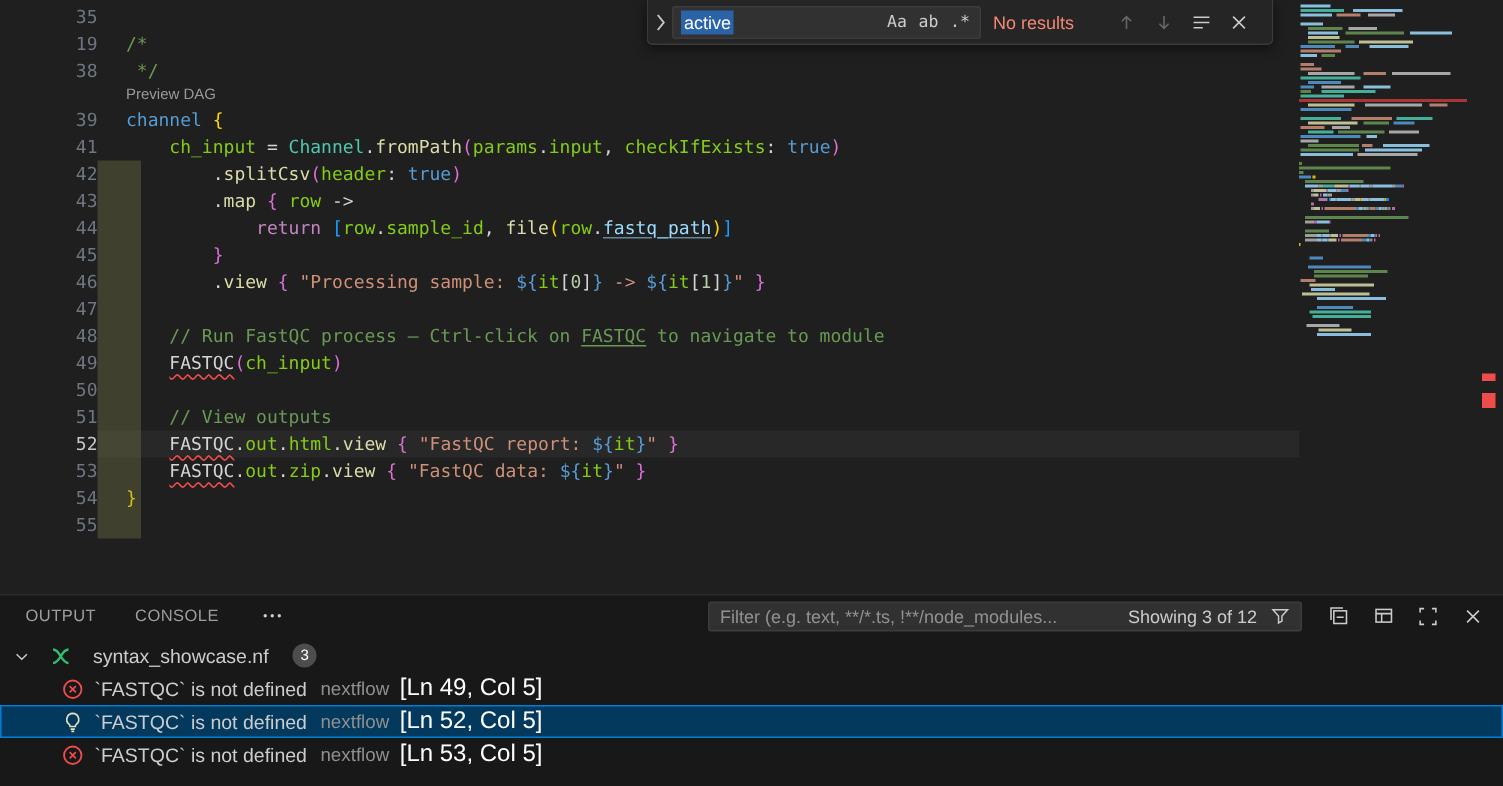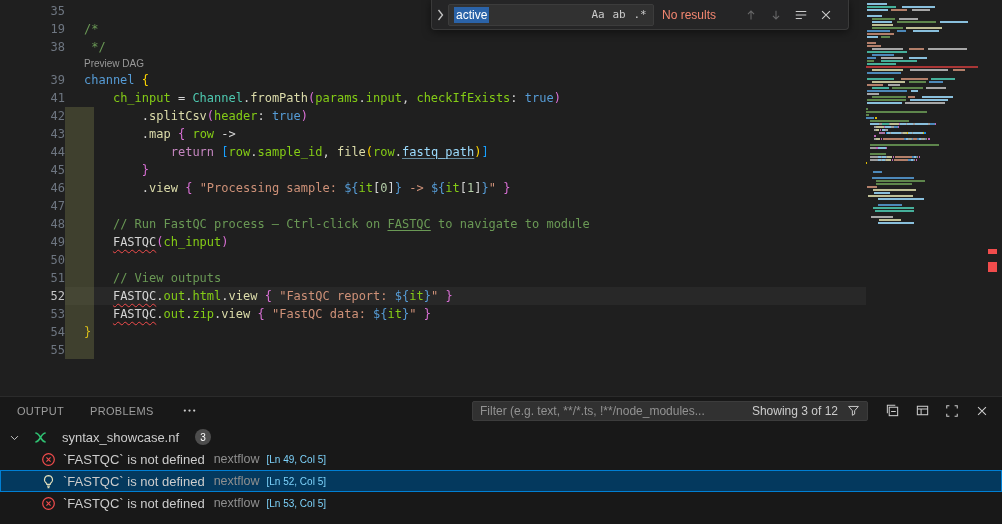--- a/index.html
+++ b/index.html
@@ -70,21 +70,21 @@
   .trow{height:22px;display:flex;align-items:center;font-size:13px;color:#cccccc;}
   .thead{padding-left:9px;gap:4px;cursor:pointer;}
   .fname{margin-left:3px;}
   .round-badge{background:#4d4d4d;color:#ffffff;font-size:10px;width:16px;height:16px;border-radius:50%;display:flex;align-items:center;justify-content:center;margin-left:12px;}
   .prob{padding-left:41px;position:relative;cursor:pointer;}
   .prob.selected{background:#04395e;}
   .prob.selected::after{content:"";position:absolute;inset:0;border:1px solid var(--accent);pointer-events:none;}
   .picon{width:16px;height:15px;margin-right:6px;display:flex;align-items:center;flex:none;}
   .pmsg{white-space:pre;}
   .psrc{color:#8f8f8f;margin-left:9px;font-size:12.5px;}
-  .ploc{color:#7dd3fc;margin-left:7px;font-size:10px;}
+  .ploc{color:#ffffff;margin-left:7px;font-size:16px;}
 </style>
 </head>
 <body>
 
 <div class="screen">
 
   <div class="editor">
     <div class="indent-strip"></div>
     <div id="code-lines">
         <div class="code-row">
@@ -294,21 +294,21 @@
       <div class="mark m2"></div>
     </div>
   </div>
 
   <div class="panel">
     <div class="panel-bar">
       <div class="ptab">
         <span>OUTPUT</span>
       </div>
       <div class="ptab">
-        <span>PROBLEMS</span>
+        <span>CONSOLE</span>
       </div>
       <div class="more-btn">
         <svg width="15" height="15" viewBox="0 0 16 16" fill="#cccccc">
             <circle cx="3" cy="8" r="1.2"></circle>
             <circle cx="8" cy="8" r="1.2"></circle>
             <circle cx="13" cy="8" r="1.2"></circle>
           </svg>
       </div>
 
       <div class="pfilter">

